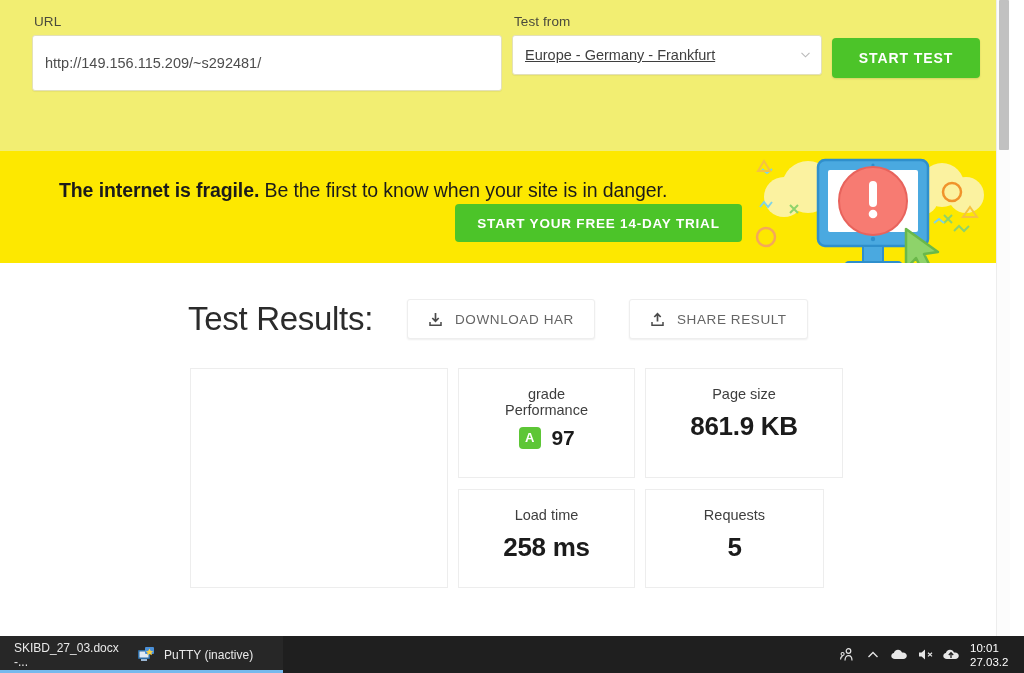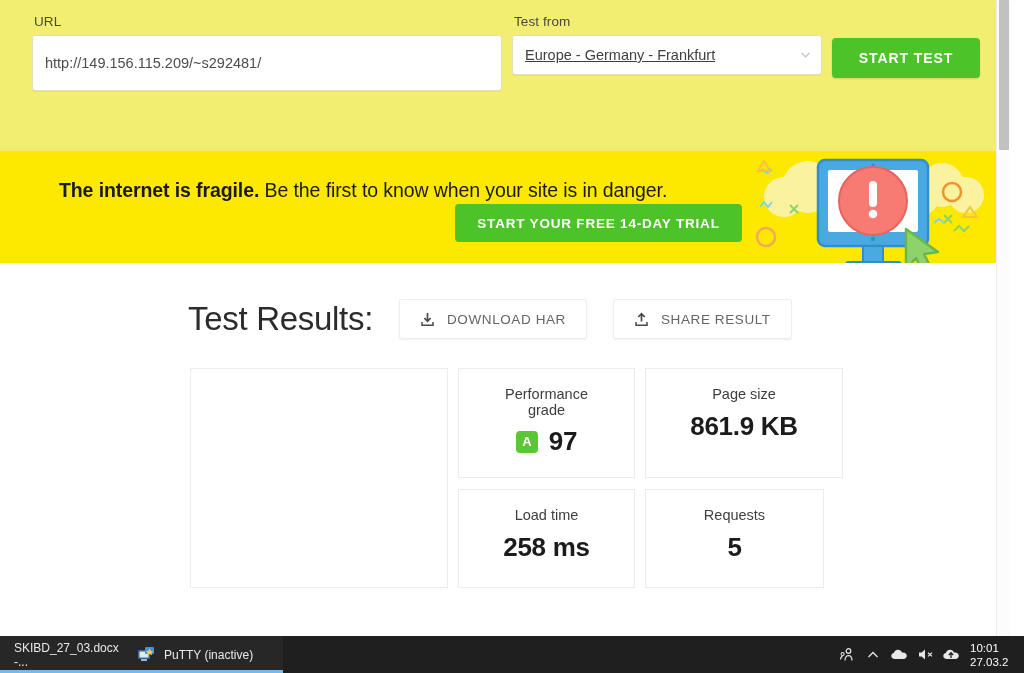--- a/index.html
+++ b/index.html
@@ -165,21 +165,21 @@
     align-items: center;
   }
   .results-title {
     font-size: 33px;
     font-weight: normal;
     color: #2b2b2b;
     margin: 0;
     letter-spacing: -.3px;
   }
   .act-btn {
-    margin-left: 26px;
+    margin-left: 34px;
     height: 38px;
     background: #ffffff;
     border: 1px solid #eeeeee;
     border-radius: 3px;
     display: flex;
     align-items: center;
     padding: 0 20px;
     font-size: 13.5px;
     letter-spacing: .6px;
     color: #656565;
@@ -232,21 +232,21 @@
     height: 22px;
     background: #5dc636;
     border-radius: 4px;
     color: #ffffff;
     font-size: 13px;
     font-weight: bold;
     line-height: 22px;
     margin-right: 11px;
   }
   .grade-num {
-    font-size: 26px;
+    font-size: 21px;
     font-weight: bold;
     color: #1b1b1b;
     letter-spacing: -.3px;
   }
 
   
   .scrollbar {
     position: absolute;
     right: 0; top: 0;
     width: 14px;
@@ -416,22 +416,22 @@
           <span>SHARE RESULT</span>
         </div>
       </div>
 
       <div class="cards">
 
         <div class="card card-big"></div>
 
         <div class="card card-a">
           <div class="card-label">
+            <div>grade</div>
             <div>Performance</div>
-            <div>grade</div>
           </div>
           <div class="grade-row">
             <span class="grade-badge">A</span>
             <span class="grade-num">97</span>
           </div>
         </div>
 
         <div class="card card-b">
           <div class="card-label">Page size</div>
           <div class="card-value">861.9 KB</div>

